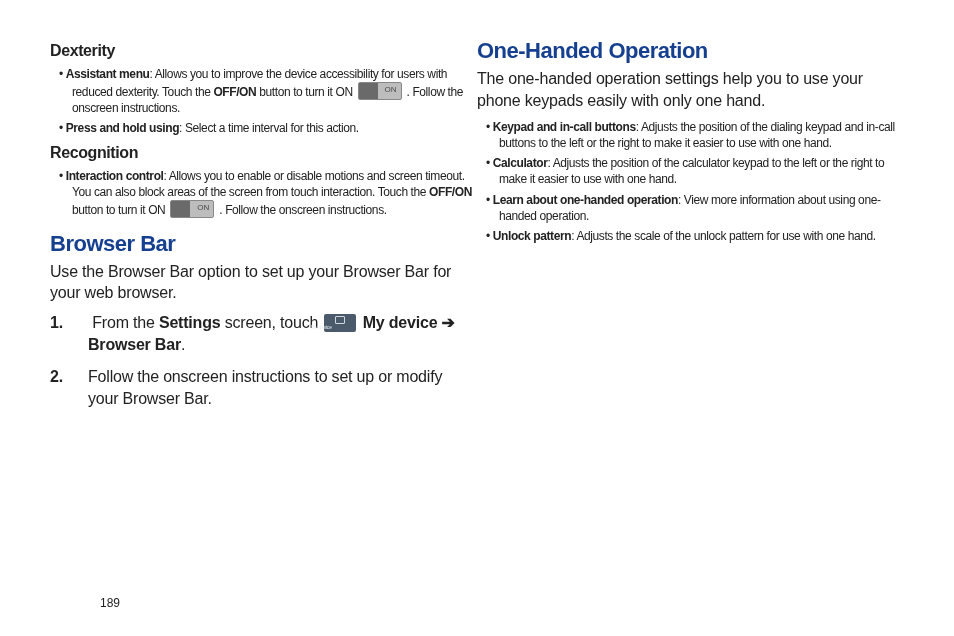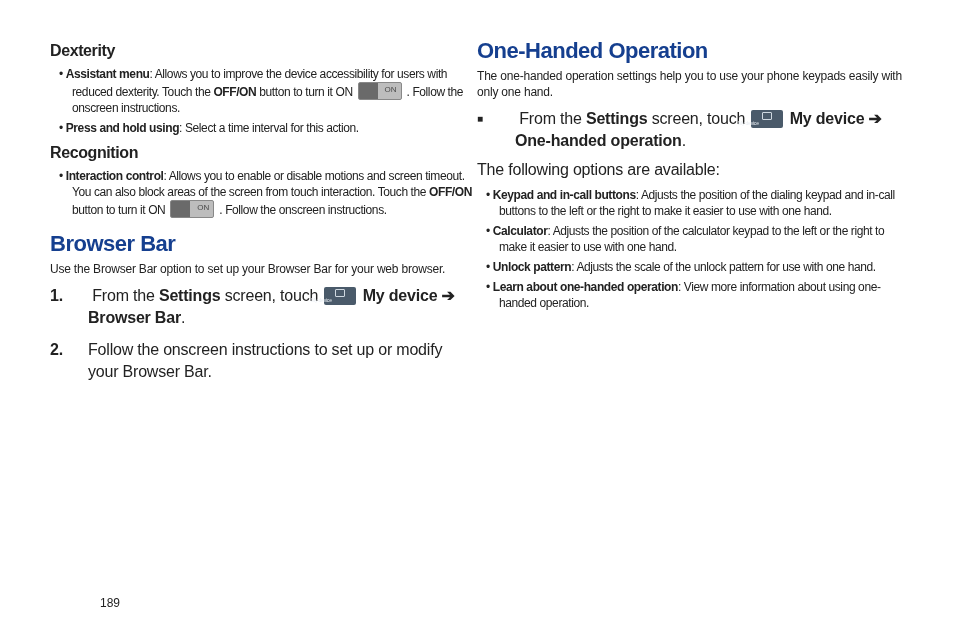--- a/index.html
+++ b/index.html
@@ -7,21 +7,21 @@
   width:954px; height:636px;
   font-family:Arial,Helvetica,sans-serif;
   color:#222; background:#fff;
   padding:38px 50px 24px 50px;
   position:relative;
 }
 .cols { display:flex; }
 .col { flex:1; }
 .h3-sub { font-weight:bold; font-size:16px; margin:4px 0 6px 0; font-stretch:condensed; letter-spacing:-0.4px; }
 .section-head { color:#153f8f; font-weight:800; font-size:22px; margin:12px 0 4px 0; font-stretch:condensed; letter-spacing:-0.5px; }
-.intro { font-size:12px; line-height:1.35; margin:2px 0 8px 0; font-stretch:condensed; letter-spacing:-0.2px; }
+.intro { font-size:16px; line-height:1.35; margin:2px 0 8px 0; font-stretch:condensed; letter-spacing:-0.2px; }
 ul.bullets { list-style:none; padding-left:0; margin:0 0 8px 0; }
 ul.bullets > li { font-size:12px; line-height:1.34; margin:4px 0; padding-left:22px; text-indent:-13px; letter-spacing:-0.4px; font-stretch:condensed; }
 ul.bullets > li::before { content:"• "; }
 ol.steps { list-style:none; padding-left:0; margin:0; counter-reset:step; }
 ol.steps > li { font-size:16px; line-height:1.38; margin:4px 6px 10px 0; padding-left:38px; text-indent:-38px; font-stretch:condensed; letter-spacing:-0.2px; }
 ol.steps > li::before { counter-increment:step; content:counter(step)"."; font-weight:bold; display:inline-block; width:28px; text-indent:0; margin-right:10px; }
 .sq-bullet { list-style:none; padding-left:0; margin:0 0 6px 0; }
 .sq-bullet > li { font-size:16px; line-height:1.38; margin:4px 0; padding-left:38px; text-indent:-38px; font-stretch:condensed; letter-spacing:-0.2px; }
 .sq-bullet > li::before { content:"■"; display:inline-block; width:28px; margin-right:10px; text-indent:0; font-size:10px; vertical-align:2px; }
 b { font-weight:bold; }
@@ -80,28 +80,22 @@
       <li>
         <span>From the </span><b>Settings</b><span> screen, touch </span><span class="device-icon"></span> <b>My device</b><b> ➔ </b><b>Browser Bar</b>.
       </li>
       <li>Follow the onscreen instructions to set up or modify your Browser Bar.</li>
     </ol>
   </div>
 
   <div class="col">
     <h2 class="section-head" style="margin-top:0">One-Handed Operation</h2>
     <p class="intro">The one-handed operation settings help you to use your phone keypads easily with only one hand.</p>
-    <ul class="sq-bullet">
-      <li>
-        <span>From the </span><b>Settings</b><span> screen, touch </span><span class="device-icon"></span> <b>My device</b><b> ➔ </b><b>One-handed operation</b>.
-        <span class="sub-line">The following options are available:</span>
-      </li>
-    </ul>
     <ul class="bullets">
       <li><b>Keypad and in-call buttons</b><span>: Adjusts the position of the dialing keypad and in-call buttons to the left or the right to make it easier to use with one hand.</span></li>
       <li><b>Calculator</b><span>: Adjusts the position of the calculator keypad to the left or the right to make it easier to use with one hand.</span></li>
+      <li><b>Learn about one-handed operation</b><span>: View more information about using one-handed operation.</span></li>
       <li><b>Unlock pattern</b><span>: Adjusts the scale of the unlock pattern for use with one hand.</span></li>
-      <li><b>Learn about one-handed operation</b><span>: View more information about using one-handed operation.</span></li>
     </ul>
   </div>
 </div>
 
 <div class="page-number">189</div>
 
 </body></html>

